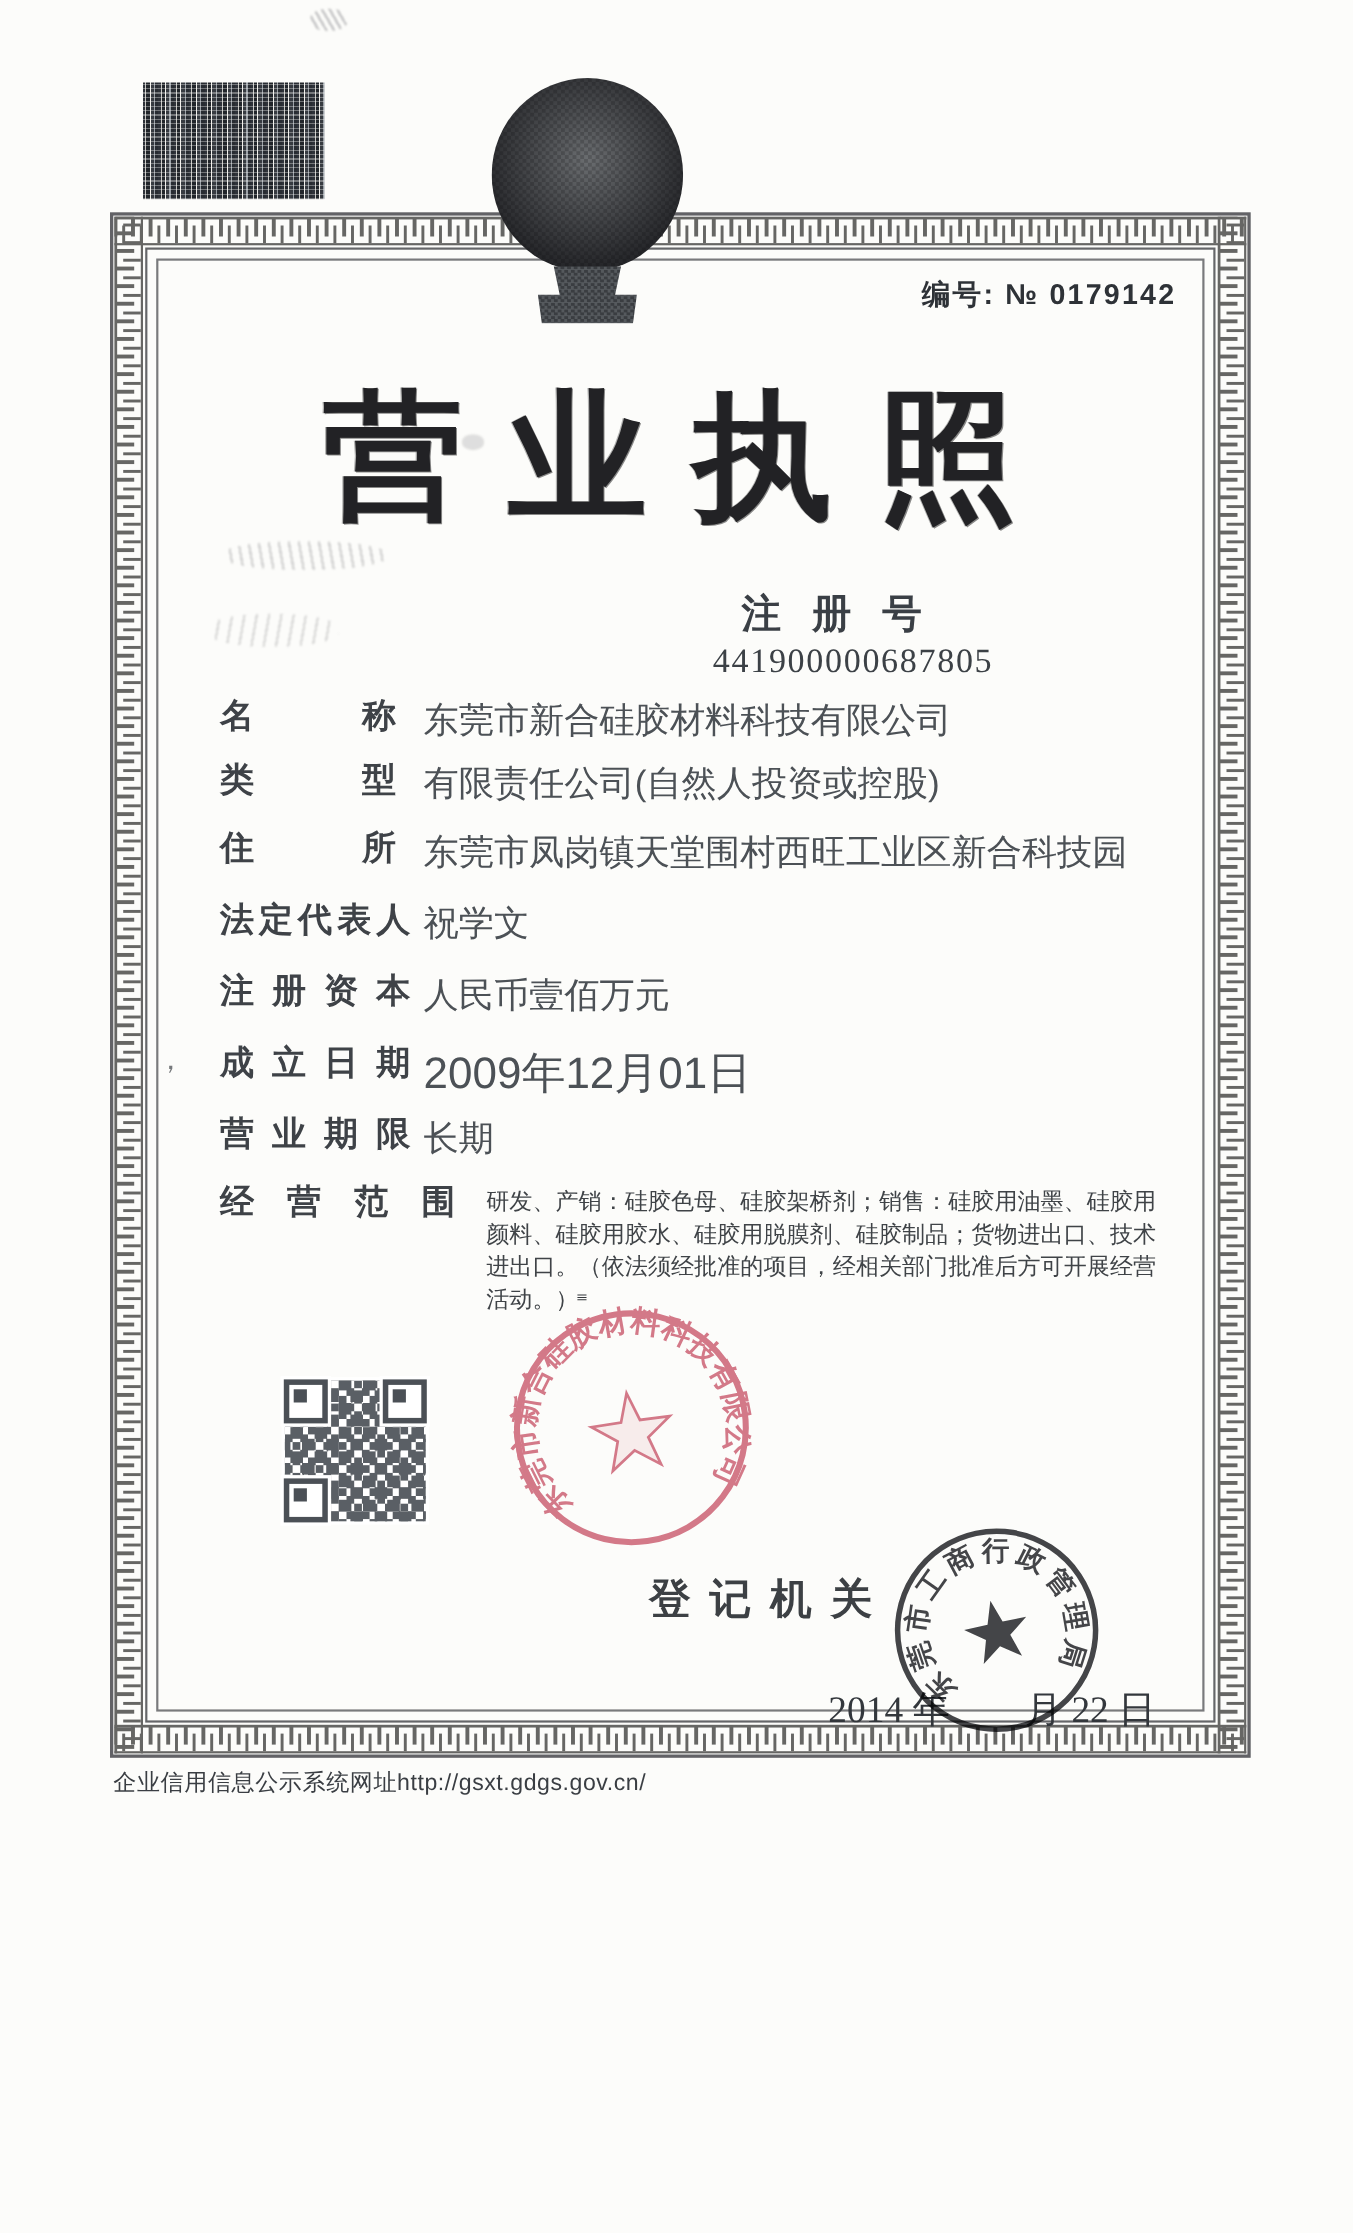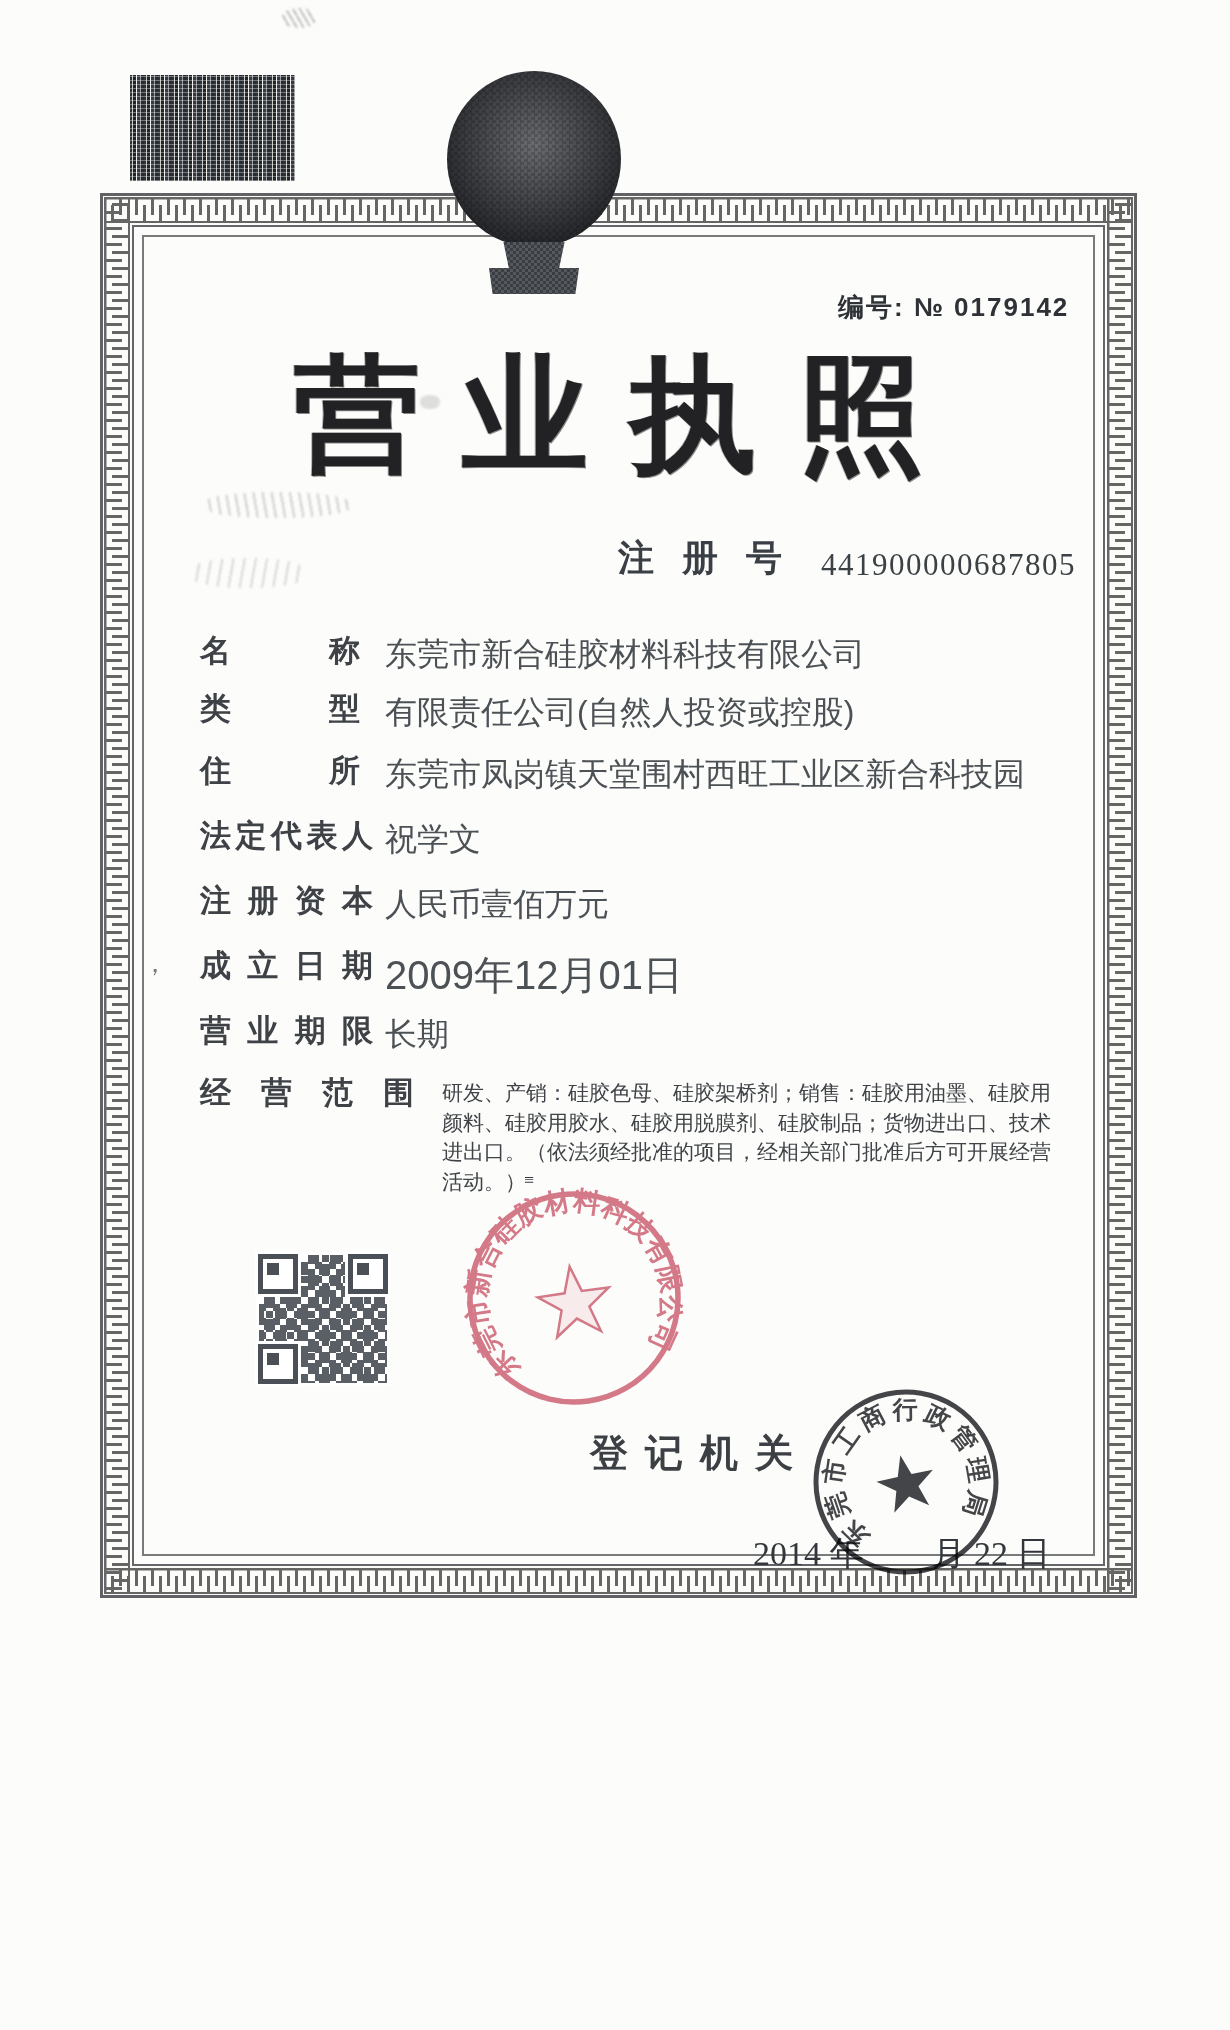--- a/index.html
+++ b/index.html
@@ -60,28 +60,28 @@
   .emblem-base{
     position:absolute;left:489px;top:242px;width:90px;height:52px;
     clip-path:polygon(16% 0,84% 0,78% 50%,100% 50%,96% 100%,4% 100%,0 50%,22% 50%);
     background-image:
       repeating-conic-gradient(#3a3d41 0 25%,#55595d 0 50%),
       repeating-conic-gradient(#2e3136 0 25%,#4b4f53 0 50%);
     background-size:6px 6px,9px 9px;
     filter:blur(.6px);
   }
   
-  .serial{position:absolute;left:838px;top:250px;font-size:26px;letter-spacing:2px;color:#2e3237;font-weight:600;white-space:pre;margin-top:40px;}
+  .serial{position:absolute;left:838px;top:250px;font-size:26px;letter-spacing:2px;color:#2e3237;font-weight:600;white-space:pre;}
   .title{
     position:absolute;left:278px;top:330px;margin:16px;
     font-size:126px;line-height:1.1;font-weight:900;letter-spacing:42px;color:#222225;
     text-shadow:1px 1px 0 rgba(40,40,40,.55), -1px 0 0 rgba(40,40,40,.35);
     white-space:nowrap;
   }
-  .regno{position:absolute;left:618px;top:534px;display:flex;align-items:flex-end;}
+  .regno{position:absolute;left:618px;top:534px;display:flex;align-items:center;flex-direction:column;}
   .regno-label{font-size:36px;letter-spacing:9px;color:#3a3f45;font-weight:600;white-space:pre;}
   .regno-value{font-family:"Liberation Serif",serif;font-size:31px;letter-spacing:1.5px;color:#3c4146;margin-left:30px;}
 
   
   .row{position:absolute;left:200px;width:900px;}
   .row-label{display:flex;justify-content:space-between;font-size:31px;font-weight:600;color:#3e4247;}
   .row-value{position:absolute;left:185px;top:3px;font-size:32px;color:#4c5156;white-space:nowrap;}
   .r1{top:630px;} .r2{top:688px;} .r3{top:750px;} .r4{top:815px;}
   .r5{top:880px;} .r6{top:945px;} .r7{top:1010px;} .r8{top:1072px;}
   .r1 .row-label,.r2 .row-label,.r3 .row-label{width:160px;}
@@ -264,14 +264,15 @@
     <g transform="rotate(-12 100 100)">
       <circle class="stamp-ink-stroke" cx="100" cy="100" r="90" fill="none" stroke-width="5"></circle>
       <path id="rs-arc" d="M 54.7,145.3 A 64,64 0 1 1 145.3,145.3" fill="none"></path>
       <text class="stamp-ink-fill" font-size="25" font-weight="700">
         <textPath href="#rs-arc" textLength="296" lengthAdjust="spacing">东莞市工商行政管理局</textPath>
       </text>
       <path class="stamp-ink-fill" transform="translate(100,103) scale(0.66)" d="M0,-46 L10.6,-14.6 L43.7,-14.2 L17.1,5.6 L27,37.2 L0,18 L-27,37.2 L-17.1,5.6 L-43.7,-14.2 L-10.6,-14.6 Z"></path>
     </g>
   </svg>
 
+  <div class="footer-left">企业信用信息公示系统网址http://gsxt.gdgs.gov.cn/</div>
 
 </div>
 
 </body></html>

